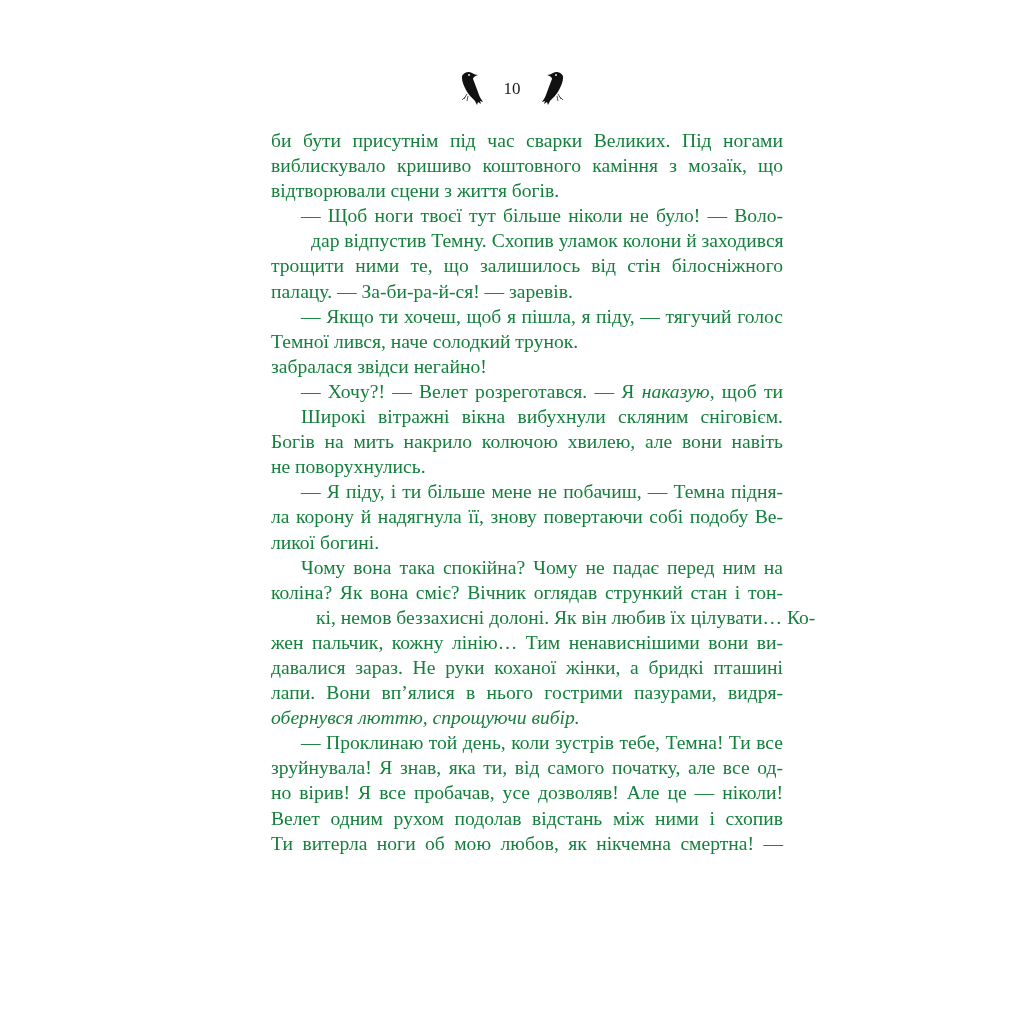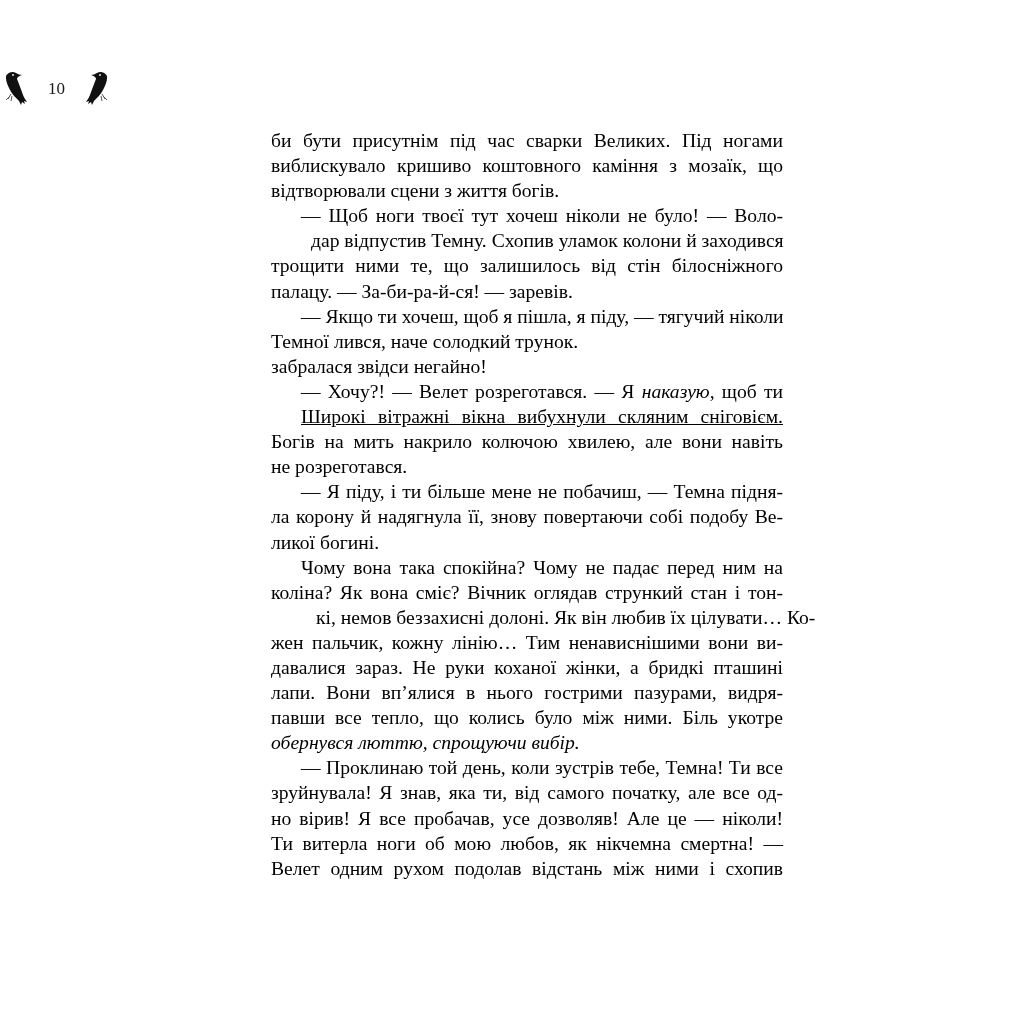--- a/index.html
+++ b/index.html
@@ -1,31 +1,31 @@
 <!DOCTYPE html>
 <html><head>
 <meta charset="utf-8">
 <style>
   html, body { margin: 0; padding: 0; background: #ffffff; }
   body { width: 1024px; height: 1024px; position: relative; overflow: hidden; }
   .page { position: absolute; left: 0; top: 0; width: 1024px; height: 1024px; background: #fff; }
   .header {
     position: absolute; top: 68px; left: 0; width: 1024px; height: 40px;
-    display: flex; align-items: center; gap: 10px;
+    display: flex; justify-content: center; align-items: center; gap: 10px;
   }
   .raven { width: 30px; height: 38px; display: block; }
   .raven.right { transform: scaleX(-1); }
   .page-number {
     font-family: "Liberation Serif", "DejaVu Serif", serif;
     font-size: 17px; color: #1a1a1a; margin: 0 8px; line-height: 1;
   }
   .text {
     position: absolute; left: 271px; top: 128px; width: 512px;
     font-family: "Liberation Serif", "DejaVu Serif", serif;
-    font-size: 19.6px; line-height: 25.1px; color: #000000;
+    font-size: 19.6px; line-height: 25.1px; color: #15803d;
   }
   .line {
     display: block; white-space: nowrap; height: 25.1px;
     text-align: justify; text-align-last: justify;
   }
   .line.last { text-align-last: left; }
   .line.indent { padding-left: 30px; }
   em { font-style: italic; }
 </style>
 </head>
@@ -43,41 +43,40 @@
       <path d="M6 7 C8 3 13 2 16 4 C18 5 20 6 22 6 C19 7 17 8 17 10 C19 15 21 20 23 26 C24 29 26 31 27 33 L24 32 L25 35 L22 33 L21 36 L19 32 C16 29 12 25 10 21 C8 17 6 13 6 9 Z" fill="#111"></path>
       <path d="M11 25 L8 30 M9 28 L6 31 M12 27 L11 32" stroke="#555" stroke-width="1" fill="none"></path>
       <circle cx="13" cy="6" r="0.9" fill="#fff"></circle>
     </svg>
   </div>
 
   <div class="text" id="text-block">
       <span class="line" style="white-space: pre;">би бути присутнім під час сварки Великих. Під ногами</span>
       <span class="line" style="white-space: pre;">виблискувало кришиво коштовного каміння з мозаїк, що</span>
       <span class="line last" style="white-space: pre;">відтворювали сцени з життя богів.</span>
-      <span class="line indent" style="white-space: pre;">— Щоб ноги твоєї тут хочеш ніколи не було! — Воло-</span>
+      <span class="line indent" style="white-space: pre;">— Щоб ноги твоєї тут більше ніколи не було! — Воло-</span>
       <span class="line" style="white-space: pre; margin-left: 40px;">дар відпустив Темну. Схопив уламок колони й заходився</span>
       <span class="line" style="white-space: pre;">трощити ними те, що залишилось від стін білосніжного</span>
       <span class="line last" style="white-space: pre;">палацу. — За-би-ра-й-ся! — заревів.</span>
-      <span class="line indent" style="white-space: pre;">— Якщо ти хочеш, щоб я пішла, я піду, — тягучий ніколи</span>
+      <span class="line indent" style="white-space: pre;">— Якщо ти хочеш, щоб я пішла, я піду, — тягучий голос</span>
       <span class="line last" style="white-space: pre;">Темної лився, наче солодкий трунок.</span>
       <span class="line last" style="white-space: pre;">забралася звідси негайно!</span>
       <span class="line indent" style="white-space: pre;"><span>— Хочу?! — Велет розреготався. — Я </span><em>наказую</em><span>, щоб ти</span></span>
-      <span class="line indent" style="white-space: pre; text-decoration: underline;">Широкі вітражні вікна вибухнули скляним сніговієм.</span>
+      <span class="line indent" style="white-space: pre;">Широкі вітражні вікна вибухнули скляним сніговієм.</span>
       <span class="line" style="white-space: pre;">Богів на мить накрило колючою хвилею, але вони навіть</span>
-      <span class="line last" style="white-space: pre;">не розреготався.</span>
+      <span class="line last" style="white-space: pre;">не поворухнулись.</span>
       <span class="line indent" style="white-space: pre;">— Я піду, і ти більше мене не побачиш, — Темна підня-</span>
       <span class="line" style="white-space: pre;">ла корону й надягнула її, знову повертаючи собі подобу Ве-</span>
       <span class="line last" style="white-space: pre;">ликої богині.</span>
       <span class="line indent" style="white-space: pre;">Чому вона така спокійна? Чому не падає перед ним на</span>
       <span class="line" style="white-space: pre; font-family: Liberation Serif, serif;">коліна? Як вона сміє? Вічник оглядав стрункий стан і тон-</span>
       <span class="line" style="white-space: pre; margin-left: 45px;">кі, немов беззахисні долоні. Як він любив їх цілувати… Ко-</span>
       <span class="line" style="white-space: pre;">жен пальчик, кожну лінію… Тим ненависнішими вони ви-</span>
       <span class="line" style="white-space: pre;">давалися зараз. Не руки коханої жінки, а бридкі пташині</span>
       <span class="line" style="white-space: pre;">лапи. Вони вп’ялися в нього гострими пазурами, видря-</span>
-      <span class="line" style="white-space: pre;">павши все тепло, що колись було між ними. Біль укотре</span>
       <span class="line last" style="white-space: pre; font-style: italic;">обернувся люттю, спрощуючи вибір.</span>
       <span class="line indent" style="white-space: pre;">— Проклинаю той день, коли зустрів тебе, Темна! Ти все</span>
       <span class="line" style="white-space: pre;">зруйнувала! Я знав, яка ти, від самого початку, але все од-</span>
       <span class="line" style="white-space: pre;">но вірив! Я все пробачав, усе дозволяв! Але це — ніколи!</span>
+      <span class="line" style="white-space: pre;">Велет одним рухом подолав відстань між ними і схопив</span>
       <span class="line" style="white-space: pre;">Ти витерла ноги об мою любов, як нікчемна смертна! —</span>
-      <span class="line" style="white-space: pre;">Велет одним рухом подолав відстань між ними і схопив</span>
     </div>
 </div>
 
 </body></html>

